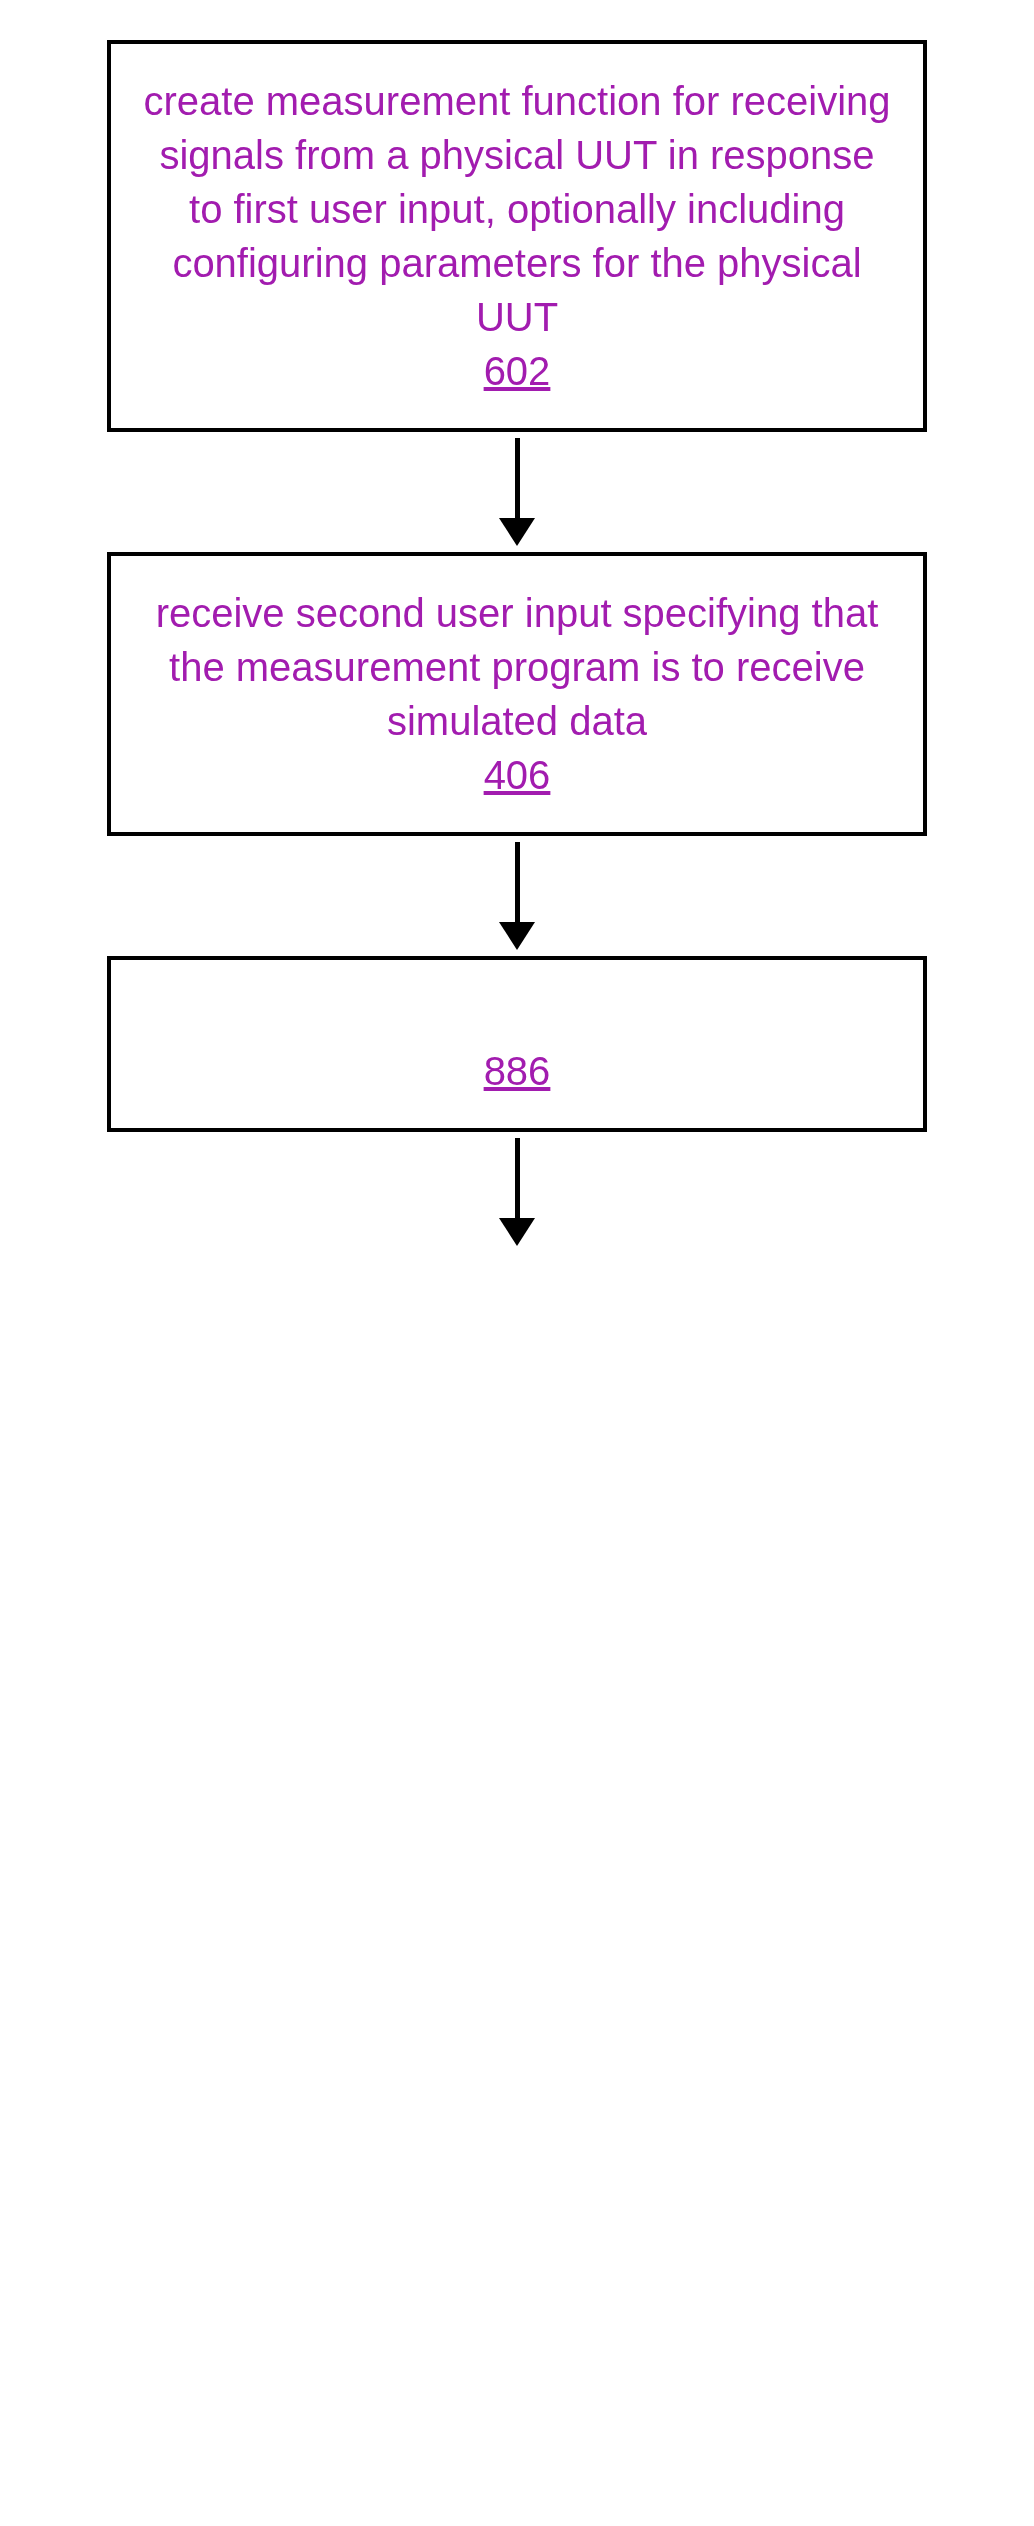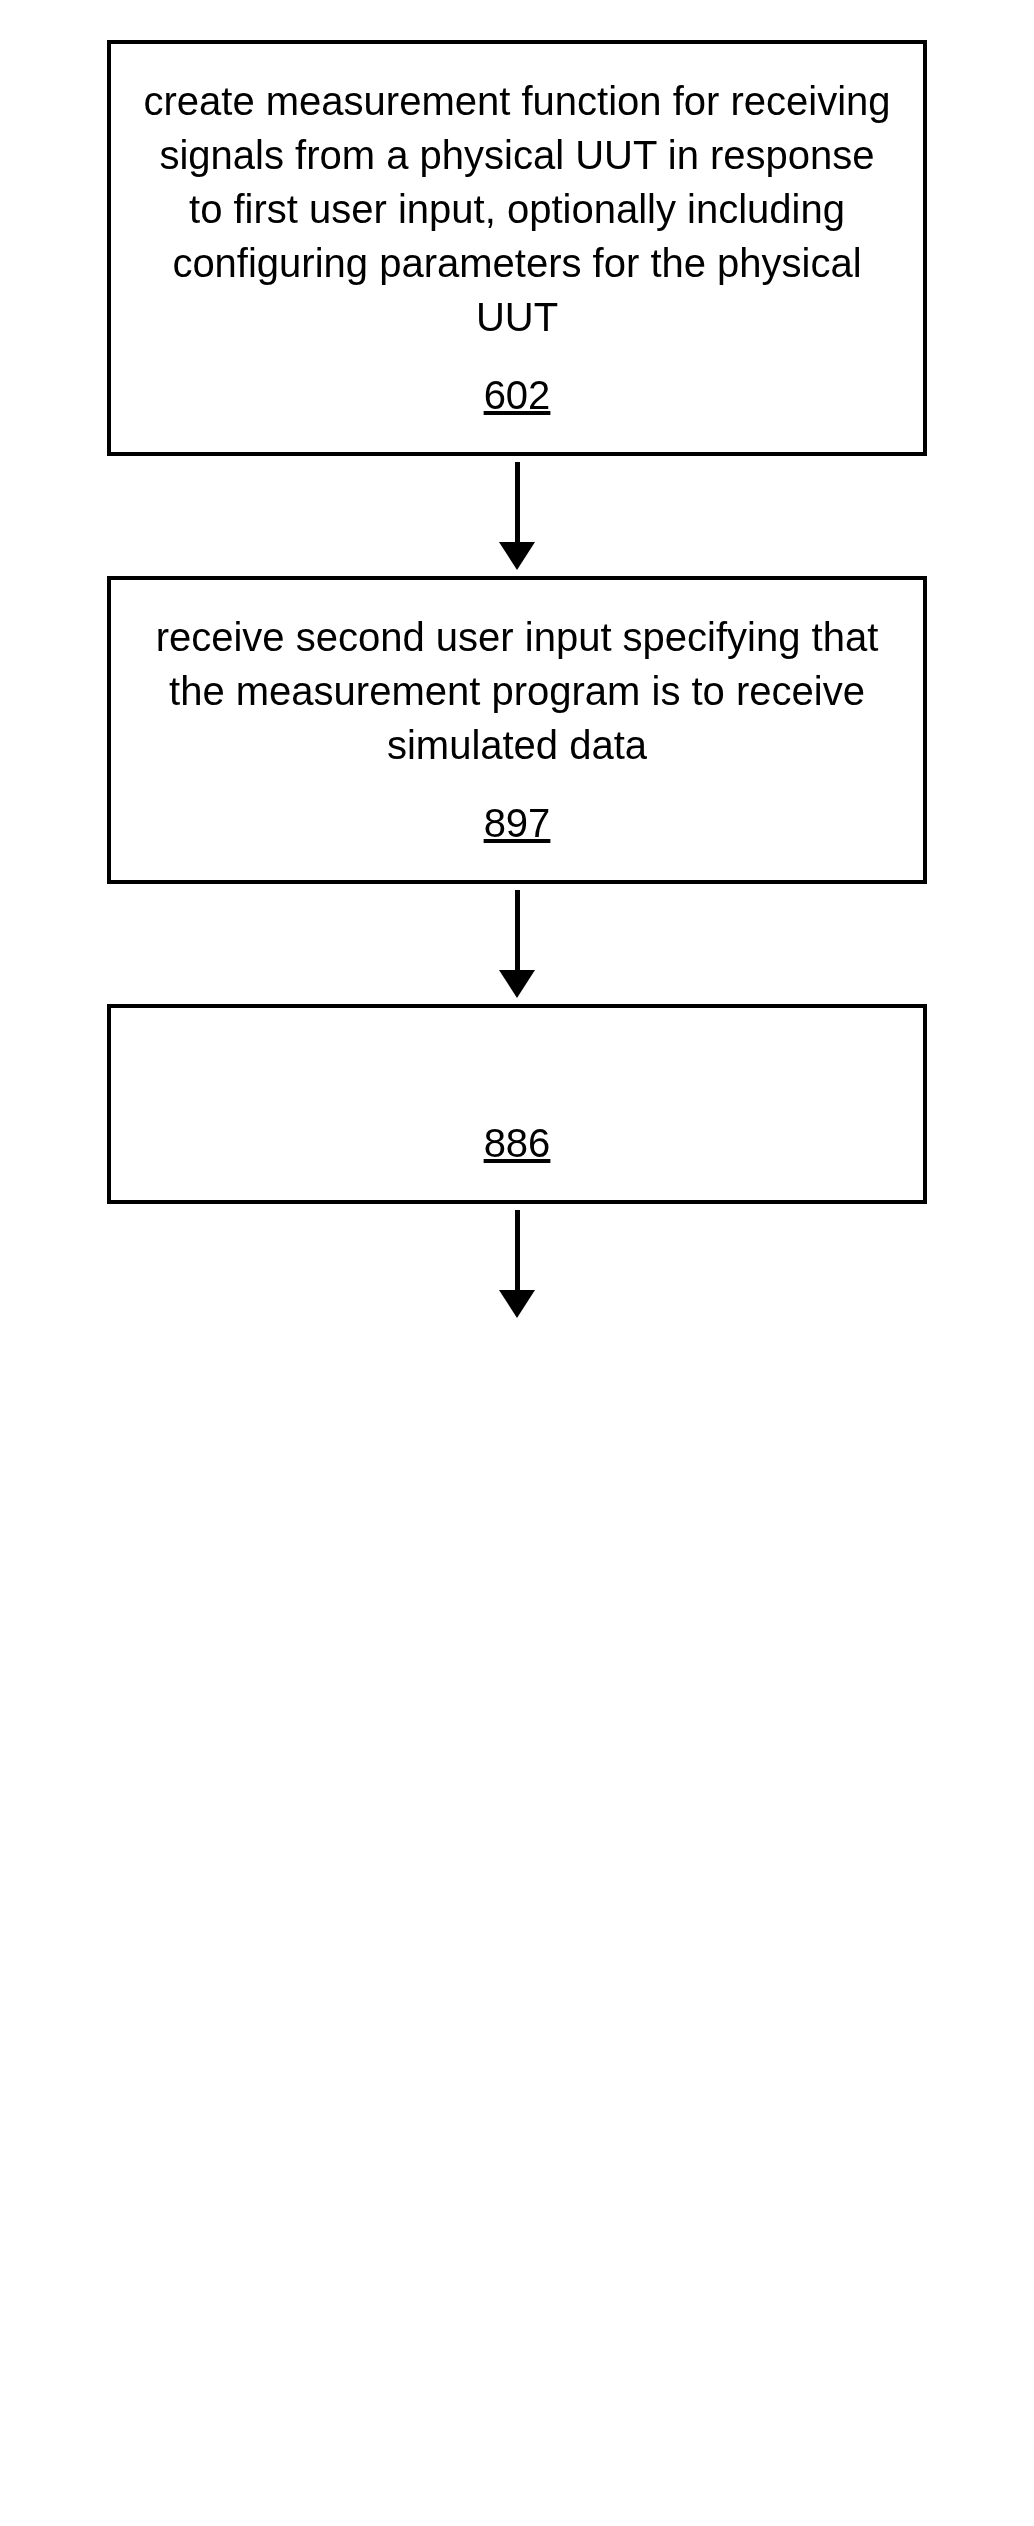--- a/index.html
+++ b/index.html
@@ -19,26 +19,26 @@
     padding: 40px 60px;
   }
   .flow-box {
     border: 4px solid #000000;
     background: #ffffff;
     width: 820px;
     padding: 30px 32px 30px 32px;
     text-align: center;
     font-size: 40px;
     line-height: 1.35;
-    color: #000000;
+    color: #a21caf;
   }
   .flow-box .ref {
     text-decoration: underline;
     display: inline-block;
-    margin-top: 24px;
+    margin-top: 0;
     text-align: center;
   }
   .arrow {
     display: flex;
     flex-direction: column;
     align-items: center;
     height: 120px;
     justify-content: center;
   }
   .arrow .shaft {
@@ -64,21 +64,21 @@
     <span class="ref">602</span>
   </div>
 
   <div class="arrow">
     <div class="shaft"></div>
     <div class="head"></div>
   </div>
 
   <div class="flow-box">
     <span>receive second user input specifying that the measurement program is to receive simulated data</span><br>
-    <span class="ref">897</span>
+    <span class="ref">406</span>
   </div>
 
   <div class="arrow">
     <div class="shaft"></div>
     <div class="head"></div>
   </div>
 
   <div class="flow-box">
     <br>
     <span class="ref">886</span>

